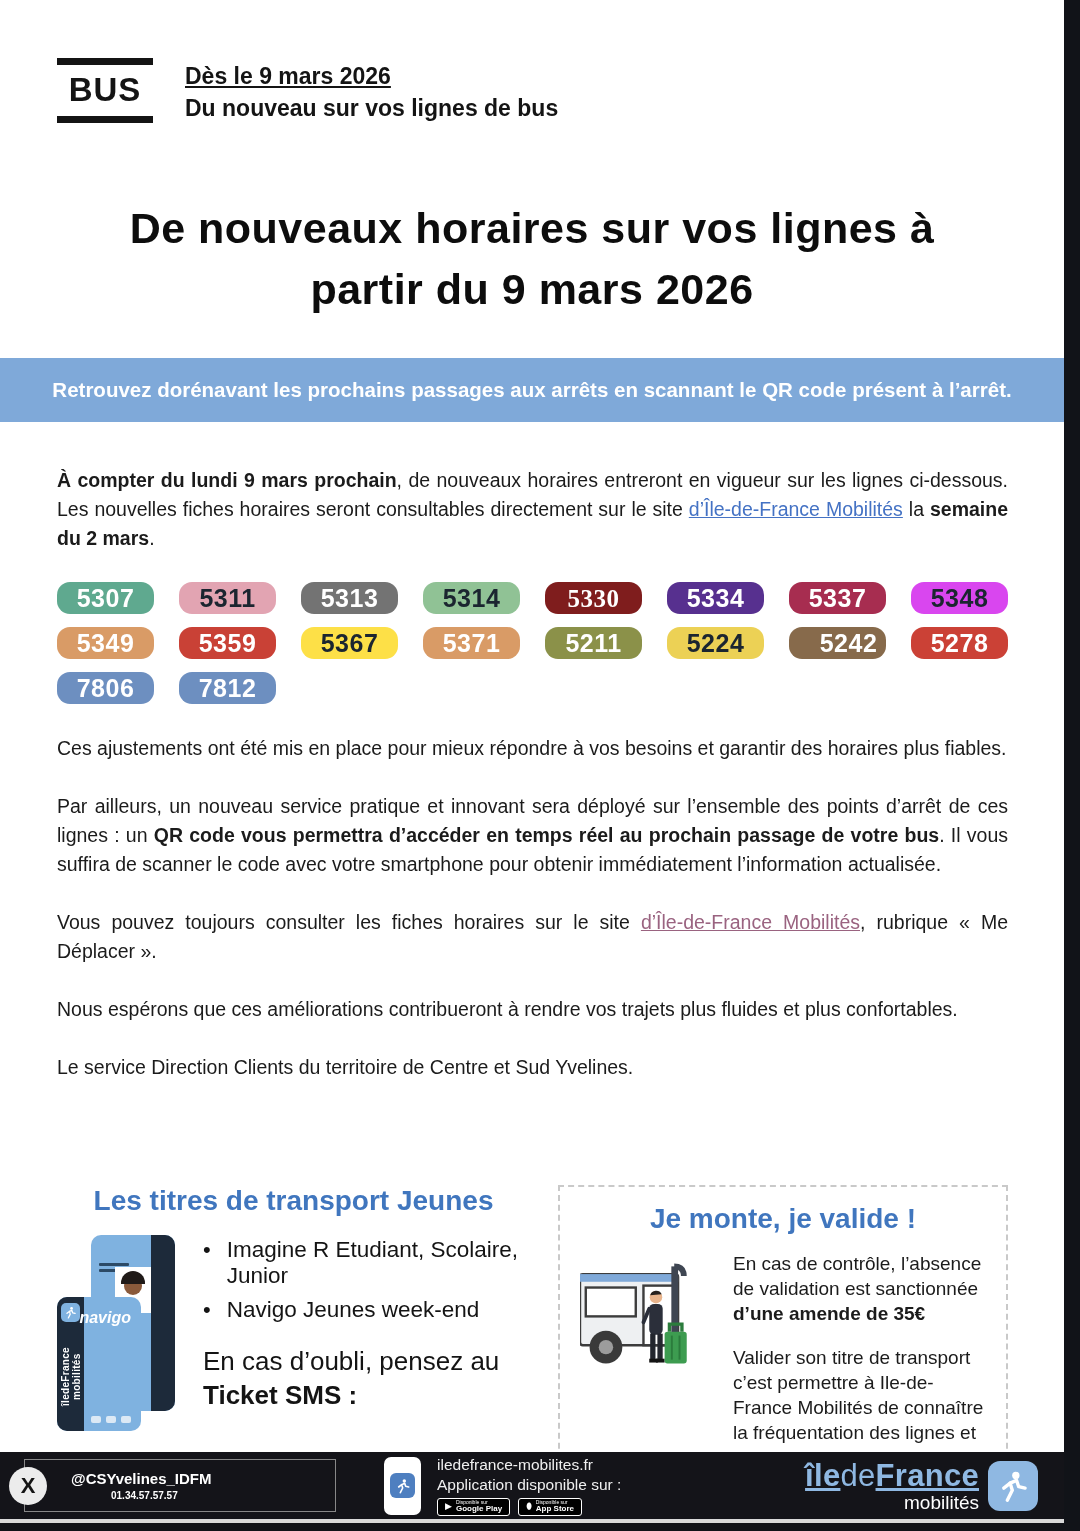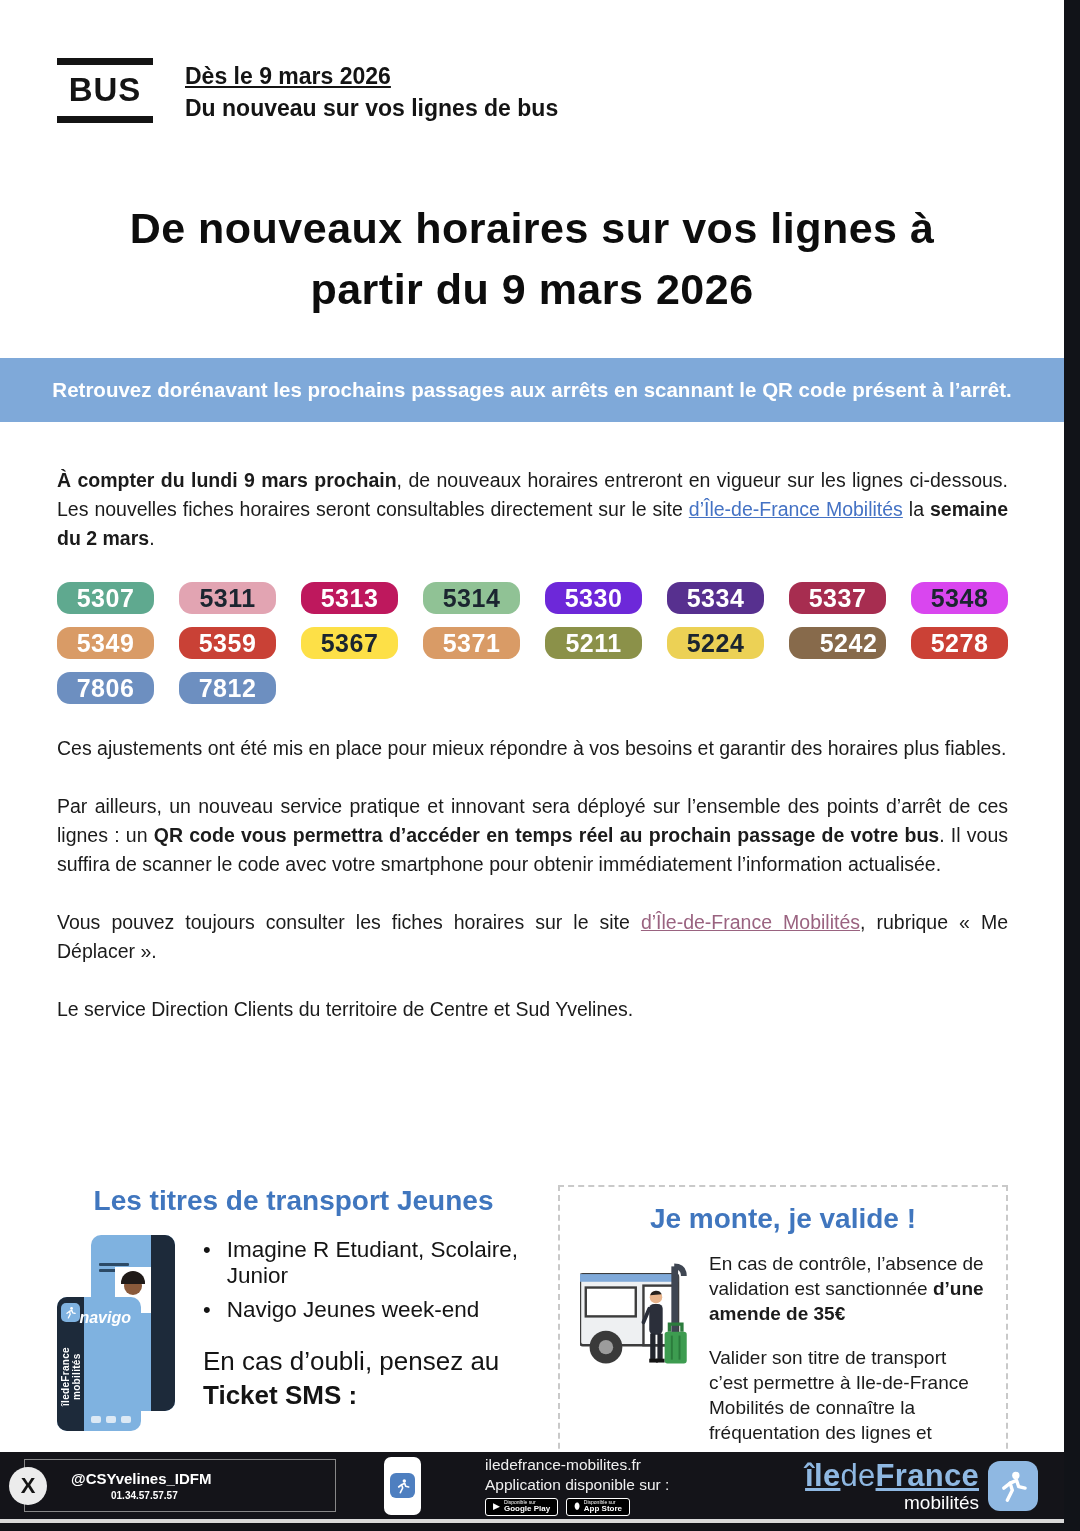--- a/index.html
+++ b/index.html
@@ -59,37 +59,37 @@
   .card-chip span { width:10px; height:7px; background:#dce9f5; border-radius:2px; display:block; }
 
   .left-text { padding-top:4px; }
   .bullets { list-style:none; margin-bottom:22px; }
   .bullets li { font-size:22.5px; color:#141414; margin-bottom:8px; display:flex; gap:16px; }
   .bullets li:before { content:"•"; font-size:22px; }
   .sms-line { font-size:26px; color:#141414; line-height:1.3; text-align:left !important; }
   .send-line { font-size:26px; color:#141414; margin-top:34px; }
 
   .right-box { width:450px; border:2px dashed #c9c9c9; padding:16px 20px 20px 20px; }
-  .right-content { display:flex; gap:4px; margin-top:6px; }
+  .right-content { display:flex; gap:28px; margin-top:6px; }
   .bus-art { flex:none; width:125px; }
   .right-text { font-size:19px; color:#1b1b1b; line-height:1.32; }
   .right-text .para { margin-bottom:19px; }
 
   
   .footer { position:absolute; left:0; top:1452px; width:1064px; height:67px; background:#141419; display:flex; align-items:center; }
   .x-box { position:relative; margin-left:24px; width:312px; height:53px; border:1px solid #888; display:flex; flex-direction:column;
            justify-content:center; align-items:flex-end; padding-right:150px; }
   .x-badge { position:absolute; left:-16px; top:7px; width:38px; height:38px; border-radius:50%; background:#ececec;
              color:#141414; display:flex; align-items:center; justify-content:center; font-weight:900; font-size:22px; }
   .x-handle { color:#ffffff; font-weight:bold; font-size:15px; white-space:nowrap; position:absolute; left:46px; top:10px; }
   .x-phone  { color:#ffffff; font-weight:bold; font-size:10px; white-space:nowrap; position:absolute; left:86px; top:30px; }
   .phone-app { margin-left:48px; display:flex; gap:16px; align-items:center; }
   .phone-shape { width:37px; height:58px; background:#ffffff; border-radius:7px; display:flex; align-items:center; justify-content:center; }
   .phone-ic { width:25px; height:25px; background:#4e7fc0; border-radius:6px; display:flex; align-items:center; justify-content:center; }
-  .app-text { color:#f0f0f0; font-size:15.5px; line-height:1.25;margin-left:48px; }
+  .app-text { color:#f0f0f0; font-size:15.5px; line-height:1.25; }
   .store-row { display:flex; gap:8px; margin-top:4px; }
   .store-badge { background:#000; border:1px solid #fff; border-radius:3px; height:18px; padding:0 7px; display:flex; align-items:center; gap:4px; color:#fff; }
   .store-badge .gi { font-size:9px; }
   .store-badge .txt { display:flex; flex-direction:column; line-height:1; }
   .store-badge .txt .s1 { font-size:5px; }
   .store-badge .txt .s2 { font-size:8px; font-weight:bold; }
   .idf-logo { margin-left:auto; margin-right:26px; display:flex; align-items:center; gap:9px; }
   .logo-words { text-align:right; line-height:1; }
   .logo-l1 { font-size:31px; color:#8fb8e2; letter-spacing:0.3px; }
   .logo-l1 .b { font-weight:bold;text-decoration:underline; }
@@ -114,41 +114,42 @@
   <div class="main-title">De nouveaux horaires sur vos lignes à partir du 9 mars 2026</div>
 
   <div class="banner">Retrouvez dorénavant les prochains passages aux arrêts en scannant le QR code présent à l’arrêt.</div>
 
   <div class="content">
     <p><span style="font-weight: bold;">À compter du lundi 9 mars prochain</span><span>, de nouveaux horaires entreront en vigueur sur les lignes ci-dessous. Les nouvelles fiches horaires seront consultables directement sur le site </span><a style="color: rgb(68, 114, 196); text-decoration: underline;">d’Île-de-France Mobilités</a><span> la </span><span style="font-weight: bold;">semaine du 2 mars</span><span>.</span></p>
 
     <div class="line-grid">
         <div class="badge" style="background: rgb(95, 169, 143); color: rgb(255, 255, 255);">5307</div>
         <div class="badge" style="background: rgb(226, 164, 178); color: rgb(27, 37, 48);">5311</div>
-        <div class="badge" style="background: #be185d; color: rgb(255, 255, 255);">5313</div>
+        <div class="badge" style="background: #737373; color: rgb(255, 255, 255);">5313</div>
         <div class="badge" style="background: rgb(144, 194, 149); color: rgb(27, 37, 48);">5314</div>
-        <div class="badge" style="background: #6d28d9; color: rgb(255, 255, 255);">5330</div>
+        <div class="badge" style="background: #7f1d1d; color: rgb(255, 255, 255); font-family: Liberation Serif, serif;">5330</div>
         <div class="badge" style="background: rgb(87, 48, 143); color: rgb(255, 255, 255);">5334</div>
         <div class="badge" style="background: rgb(167, 45, 80); color: rgb(255, 255, 255);">5337</div>
         <div class="badge" style="background: #d946ef; color: rgb(27, 37, 48);">5348</div>
         <div class="badge" style="background: rgb(217, 155, 102); color: rgb(255, 255, 255);">5349</div>
         <div class="badge" style="background: rgb(201, 65, 54); color: rgb(255, 255, 255);">5359</div>
         <div class="badge" style="background: #fde047; color: rgb(27, 37, 48);">5367</div>
         <div class="badge" style="background: rgb(217, 155, 102); color: rgb(255, 255, 255);">5371</div>
         <div class="badge" style="background: rgb(139, 145, 73); color: rgb(255, 255, 255);">5211</div>
         <div class="badge" style="background: rgb(236, 209, 85); color: rgb(27, 37, 48);">5224</div>
         <div class="badge" style="background: rgb(135, 106, 75); color: rgb(255, 255, 255); padding-left: 22px;">5242</div>
         <div class="badge" style="background: rgb(203, 65, 54); color: rgb(255, 255, 255);">5278</div>
         <div class="badge" style="background: rgb(109, 143, 192); color: rgb(255, 255, 255);">7806</div>
         <div class="badge" style="background: rgb(109, 143, 192); color: rgb(255, 255, 255);">7812</div>
       </div>
 
     <p><span>Ces ajustements ont été mis en place pour mieux répondre à vos besoins et garantir des horaires plus fiables.</span></p>
     <p><span>Par ailleurs, un nouveau service pratique et innovant sera déployé sur l’ensemble des points d’arrêt de ces lignes : un </span><span style="font-weight: bold;">QR code vous permettra d’accéder en temps réel au prochain passage de votre bus</span><span>. Il vous suffira de scanner le code avec votre smartphone pour obtenir immédiatement l’information actualisée.</span></p>
     <p><span>Vous pouvez toujours consulter les fiches horaires sur le site </span><a style="color: rgb(154, 99, 128); text-decoration: underline;">d’Île-de-France Mobilités</a><span>, rubrique « Me Déplacer ».</span></p>
+    <p><span>Nous espérons que ces améliorations contribueront à rendre vos trajets plus fluides et plus confortables.</span></p>
     <p class="last"><span>Le service Direction Clients du territoire de Centre et Sud Yvelines.</span></p>
   </div>
 
   <div class="boxes">
 
     <div class="left-box">
       <div class="box-title">Les titres de transport Jeunes</div>
       <div class="left-content">
         <div class="cards">
           <div class="card card-back">

